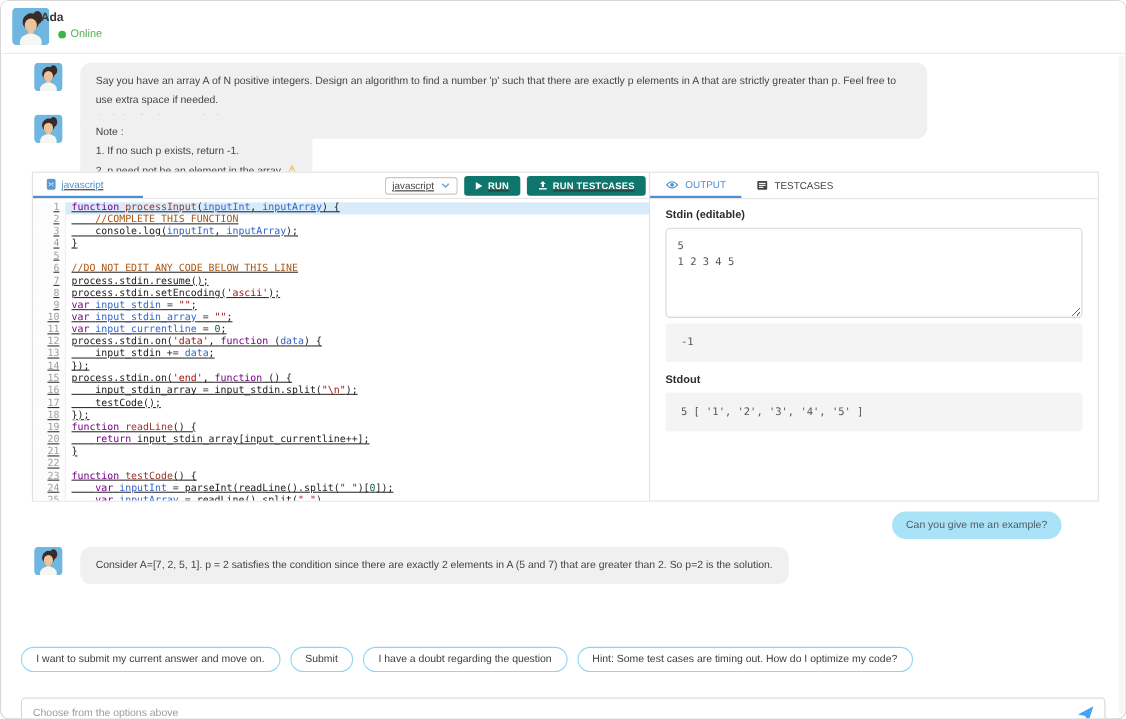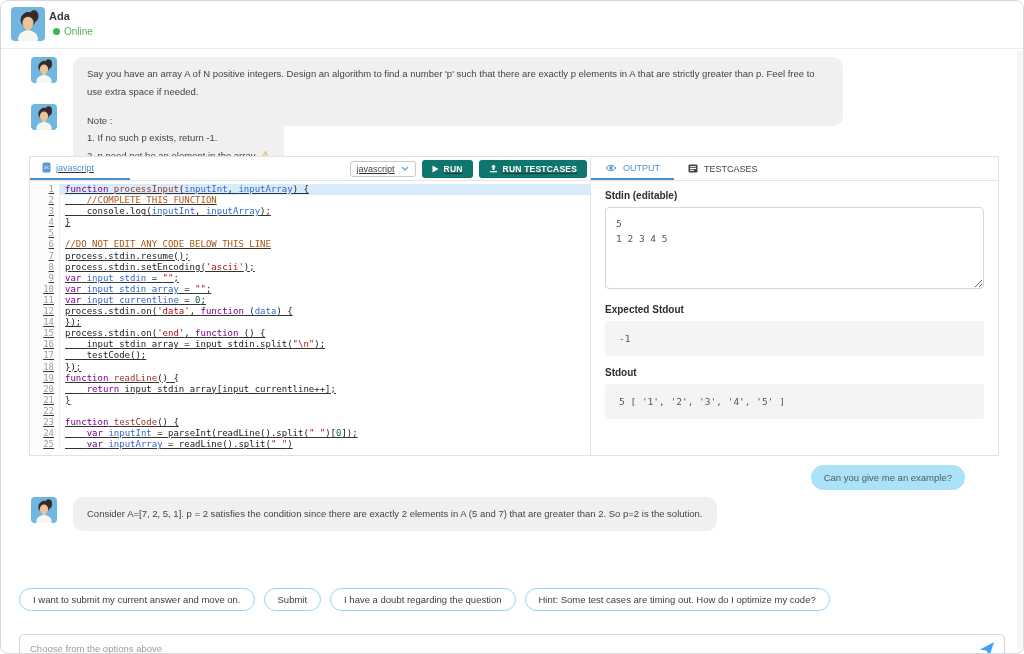--- a/index.html
+++ b/index.html
@@ -2,21 +2,21 @@
 <html><head>
 <meta charset="utf-8">
 <style>
   html,body{margin:0;padding:0;background:#fff;}
   .page{position:relative;width:1024px;height:654px;box-sizing:border-box;background:#fff;
         border:1px solid #d8d8d8;border-radius:8px;overflow:hidden;
         font-family:"Liberation Sans",sans-serif;color:#333;}
   
   .header{position:absolute;top:0;left:0;right:0;height:47px;border-bottom:1px solid #ececec;background:#fff;}
   .header .avatar{position:absolute;left:10px;top:6px;width:34px;height:34px;border-radius:4px;overflow:hidden;}
-  .header .name{position:absolute;left:48px;top:9px;font-size:11px;font-weight:bold;color:#3a3a3a;text-align:right;}
+  .header .name{position:absolute;left:36px;top:9px;font-size:11px;font-weight:bold;color:#3a3a3a;text-align:right;}
   .status{position:absolute;left:52px;top:25px;font-size:10px;color:#55b156;display:flex;align-items:center;gap:4px;}
   .dot{width:7px;height:7px;border-radius:50%;background:#3cb54a;display:inline-block;}
   .avatar svg{width:100%;height:100%;display:block;}
   
   .msgrow{position:absolute;left:30px;display:flex;align-items:flex-start;gap:16px;}
   .msgrow .avatar{width:26px;height:26px;border-radius:4px;overflow:hidden;flex-shrink:0;}
   .bubble{background:#f0f0f0;border-radius:10px;padding:8px 14px;font-size:9.5px;line-height:1.85;color:#444;}
   .msg-question{top:56px;}
   .msg-question .bubble{max-width:742px;}
   .msg-note{top:103px;}
@@ -183,20 +183,21 @@
           <div class="cl"><span class="ln">3</span><span class="lc"><span class="tk-pl">    console.log(</span><span class="tk-def">inputInt</span><span class="tk-pl">, </span><span class="tk-def">inputArray</span><span class="tk-pl">);</span></span></div>
           <div class="cl"><span class="ln">4</span><span class="lc"><span class="tk-pl">}</span></span></div>
           <div class="cl"><span class="ln">5</span><span class="lc"></span></div>
           <div class="cl"><span class="ln">6</span><span class="lc"><span class="tk-cm">//DO NOT EDIT ANY CODE BELOW THIS LINE</span></span></div>
           <div class="cl"><span class="ln">7</span><span class="lc"><span class="tk-pl">process.stdin.resume();</span></span></div>
           <div class="cl"><span class="ln">8</span><span class="lc"><span class="tk-pl">process.stdin.setEncoding(</span><span class="tk-str">'ascii'</span><span class="tk-pl">);</span></span></div>
           <div class="cl"><span class="ln">9</span><span class="lc"><span class="tk-kw">var</span><span class="tk-pl"> </span><span class="tk-def">input_stdin</span><span class="tk-pl"> = </span><span class="tk-str">""</span><span class="tk-pl">;</span></span></div>
           <div class="cl"><span class="ln">10</span><span class="lc"><span class="tk-kw">var</span><span class="tk-pl"> </span><span class="tk-def">input_stdin_array</span><span class="tk-pl"> = </span><span class="tk-str">""</span><span class="tk-pl">;</span></span></div>
           <div class="cl"><span class="ln">11</span><span class="lc"><span class="tk-kw">var</span><span class="tk-pl"> </span><span class="tk-def">input_currentline</span><span class="tk-pl"> = </span><span class="tk-num">0</span><span class="tk-pl">;</span></span></div>
           <div class="cl"><span class="ln">12</span><span class="lc"><span class="tk-pl">process.stdin.on(</span><span class="tk-str">'data'</span><span class="tk-pl">, </span><span class="tk-kw">function</span><span class="tk-pl"> (</span><span class="tk-def">data</span><span class="tk-pl">) {</span></span></div>
+          <div class="cl"><span class="ln">13</span><span class="lc"><span class="tk-pl">    input_stdin += </span><span class="tk-def">data</span><span class="tk-pl">;</span></span></div>
           <div class="cl"><span class="ln">14</span><span class="lc"><span class="tk-pl">});</span></span></div>
           <div class="cl"><span class="ln">15</span><span class="lc"><span class="tk-pl">process.stdin.on(</span><span class="tk-str">'end'</span><span class="tk-pl">, </span><span class="tk-kw">function</span><span class="tk-pl"> () {</span></span></div>
           <div class="cl"><span class="ln">16</span><span class="lc"><span class="tk-pl">    input_stdin_array = input_stdin.split(</span><span class="tk-str">"\n"</span><span class="tk-pl">);</span></span></div>
           <div class="cl"><span class="ln">17</span><span class="lc"><span class="tk-pl">    testCode();</span></span></div>
           <div class="cl"><span class="ln">18</span><span class="lc"><span class="tk-pl">});</span></span></div>
           <div class="cl"><span class="ln">19</span><span class="lc"><span class="tk-kw">function</span><span class="tk-pl"> </span><span class="tk-fn">readLine</span><span class="tk-pl">() {</span></span></div>
           <div class="cl"><span class="ln">20</span><span class="lc"><span class="tk-pl">    </span><span class="tk-kw">return</span><span class="tk-pl"> input_stdin_array[input_currentline++];</span></span></div>
           <div class="cl"><span class="ln">21</span><span class="lc"><span class="tk-pl">}</span></span></div>
           <div class="cl"><span class="ln">22</span><span class="lc"></span></div>
           <div class="cl"><span class="ln">23</span><span class="lc"><span class="tk-kw">function</span><span class="tk-pl"> </span><span class="tk-fn">testCode</span><span class="tk-pl">() {</span></span></div>
@@ -225,21 +226,20 @@
                 <rect x="2" y="5.8" width="4" height="1" fill="#fff"></rect>
               </svg>
           </span>
           <span>TESTCASES</span>
         </div>
       </div>
       <div class="output-body">
         <div class="olabel">Stdin (editable)</div>
         <textarea class="stdin-box" style="">5
 1 2 3 4 5</textarea>
-        <div class="olabel mt">Expected Stdout</div>
         <div class="graybox">-1</div>
         <div class="olabel mt">Stdout</div>
         <div class="graybox">5 [ '1', '2', '3', '4', '5' ]</div>
       </div>
     </div>
   </div>
 
   <div class="user-bubble">Can you give me an example?</div>
 
   <div class="msgrow msg-example">

